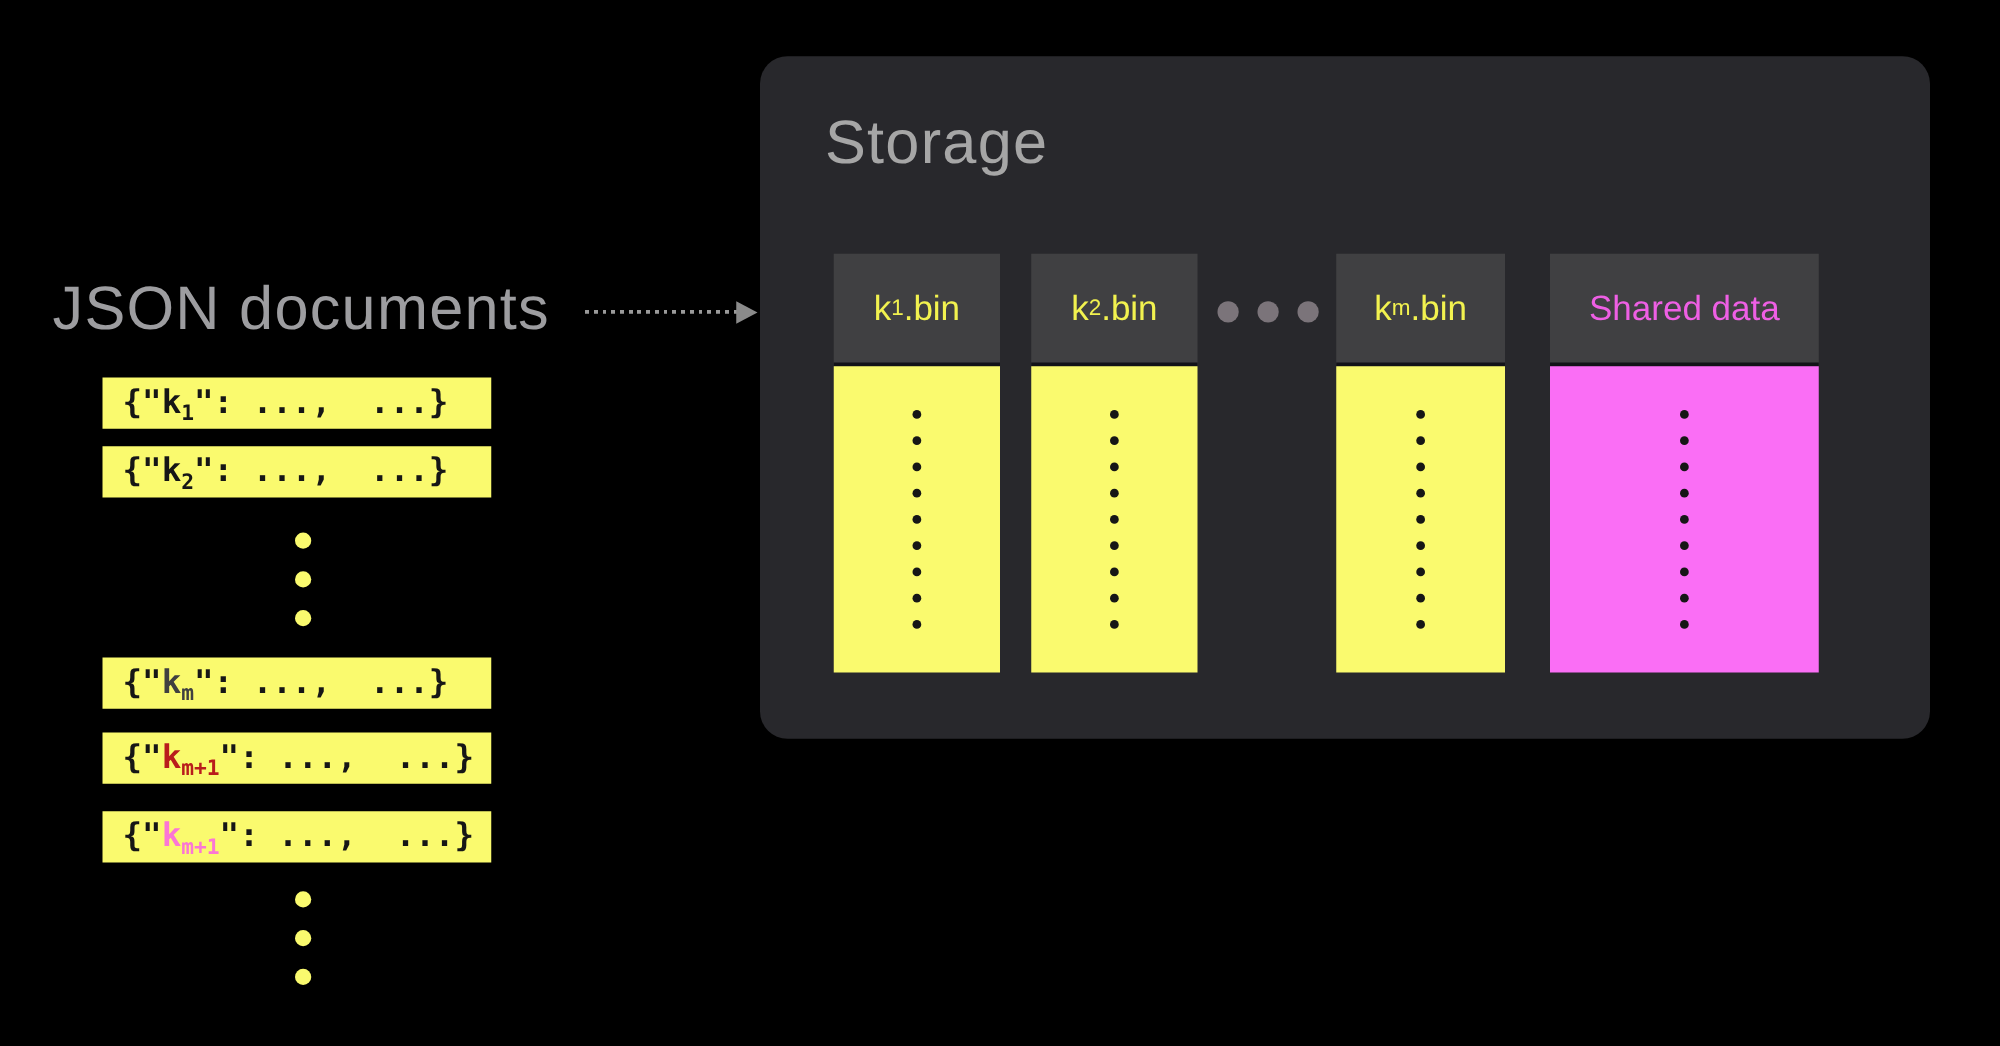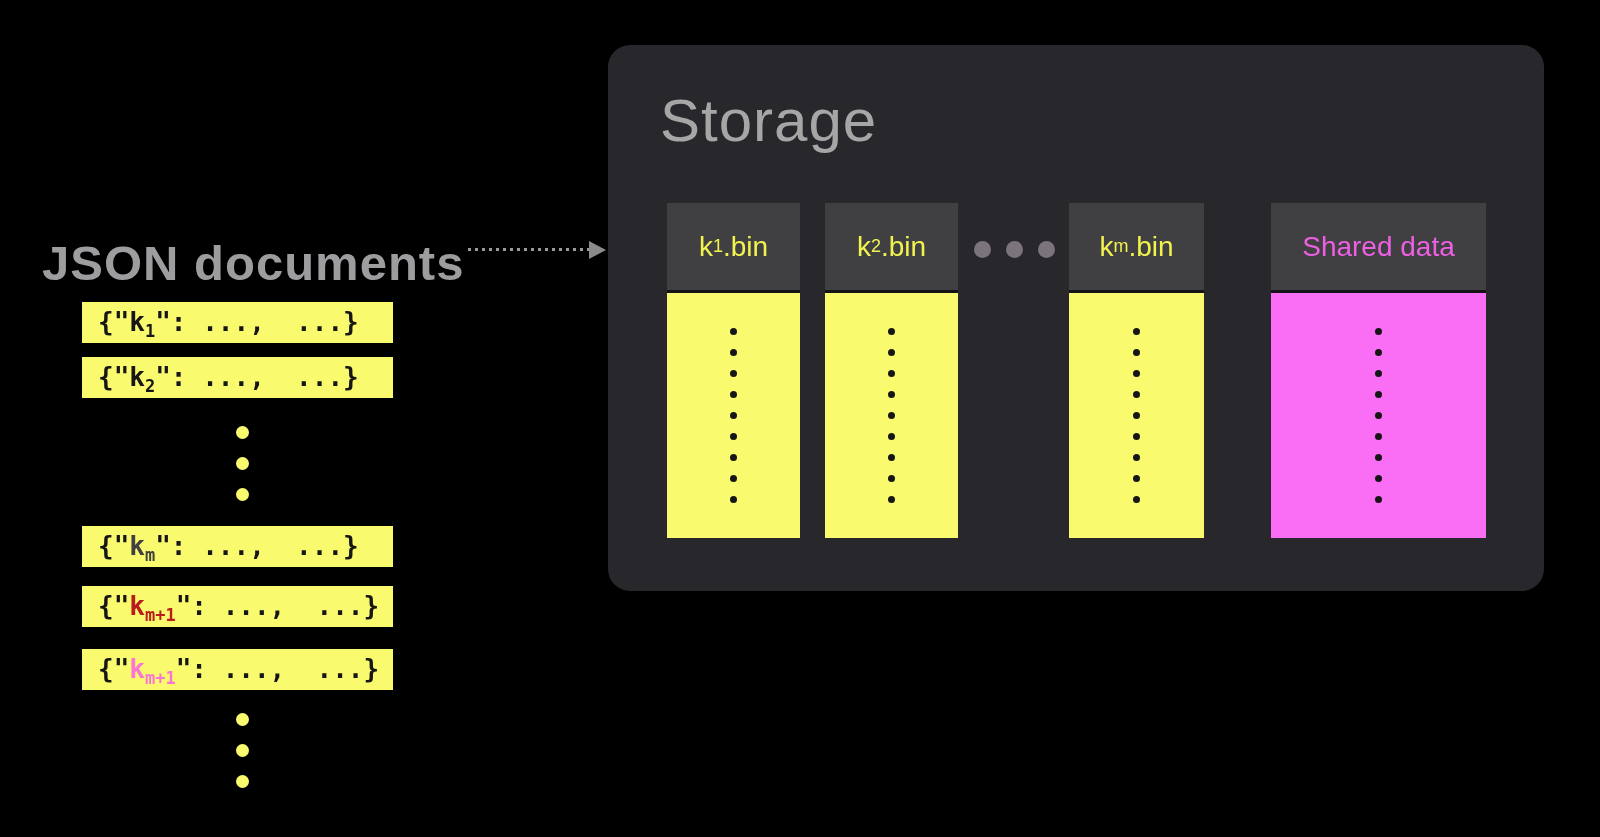--- a/index.html
+++ b/index.html
@@ -1,38 +1,38 @@
 <!DOCTYPE html>
 <html><head>
 <meta charset="utf-8">
 <style>
   html,body{margin:0;padding:0;background:#000;}
   .canvas{position:relative;width:1600px;height:837px;background:#000;overflow:hidden;
           font-family:"Liberation Sans",sans-serif;}
 
   
-  .json-label{position:absolute;left:42px;top:219px;font-size:49px;font-weight:700;
-              color:#9d9da0;letter-spacing:1px;margin-top:16px;}
+  .json-label{position:absolute;left:42px;top:219px;font-size:49px;font-weight:400;
+              color:#9d9da0;letter-spacing:1px;}
   .arrow-line{position:absolute;left:468px;top:248px;width:122px;height:3px;
               background:repeating-linear-gradient(90deg,#9a9a9a 0 3px,transparent 3px 7px);}
   .arrow-head{position:absolute;left:589px;top:241px;width:0;height:0;
               border-left:17px solid #8b8b8b;border-top:9px solid transparent;
               border-bottom:9px solid transparent;}
 
   .doc-bar{position:absolute;left:82px;width:311px;height:41px;background:#fafa6e;
            color:#161616;font-family:"DejaVu Sans Mono",monospace;font-weight:bold;
            font-size:26px;line-height:41px;padding-left:16px;box-sizing:border-box;
            white-space:pre;}
   .doc-bar sub{font-size:17px;font-weight:bold;}
   .stack-dot{position:absolute;left:236px;width:13px;height:13px;border-radius:50%;}
 
   
   .storage-panel{position:absolute;left:608px;top:45px;width:936px;height:546px;
                  background:#28282c;border-radius:22px;}
-  .storage-title{position:absolute;left:52px;top:41px;font-size:60px;font-weight:300;
+  .storage-title{position:absolute;left:52px;top:41px;font-size:49px;font-weight:300;
                  color:#a6a6a6;letter-spacing:1px;}
   .col{position:absolute;top:158px;}
   .col-header{height:87px;border-bottom:3px solid #131318;background:#404042;
               display:flex;align-items:center;justify-content:center;
               font-size:28px;font-weight:500;}
   .col-header sub{font-size:18px;font-weight:500;}
   .col-body{height:245px;display:flex;flex-direction:column;align-items:center;
             padding-top:35px;box-sizing:border-box;gap:14px;}
   .body-dot{width:7px;height:7px;border-radius:50%;background:#161616;flex:none;}
   .col-ellipsis{position:absolute;left:366px;top:196px;display:flex;gap:15px;}
@@ -118,21 +118,21 @@
             <div class="body-dot"></div>
             <div class="body-dot"></div>
             <div class="body-dot"></div>
             <div class="body-dot"></div>
             <div class="body-dot"></div>
             <div class="body-dot"></div>
             <div class="body-dot"></div>
           </div>
   </div>
 
-  <div class="col" style="left: 663px; width: 215px;">
+  <div class="col" style="left: 632px; width: 215px;">
     <div class="col-header" style="color: rgb(238, 95, 228);">
             <span class="h-main">Shared data</span>
             <sub class="h-sub"></sub>
             <span class="h-rest"></span>
           </div>
     <div class="col-body" style="background: rgb(250, 110, 245);">
             <div class="body-dot"></div>
             <div class="body-dot"></div>
             <div class="body-dot"></div>
             <div class="body-dot"></div>

